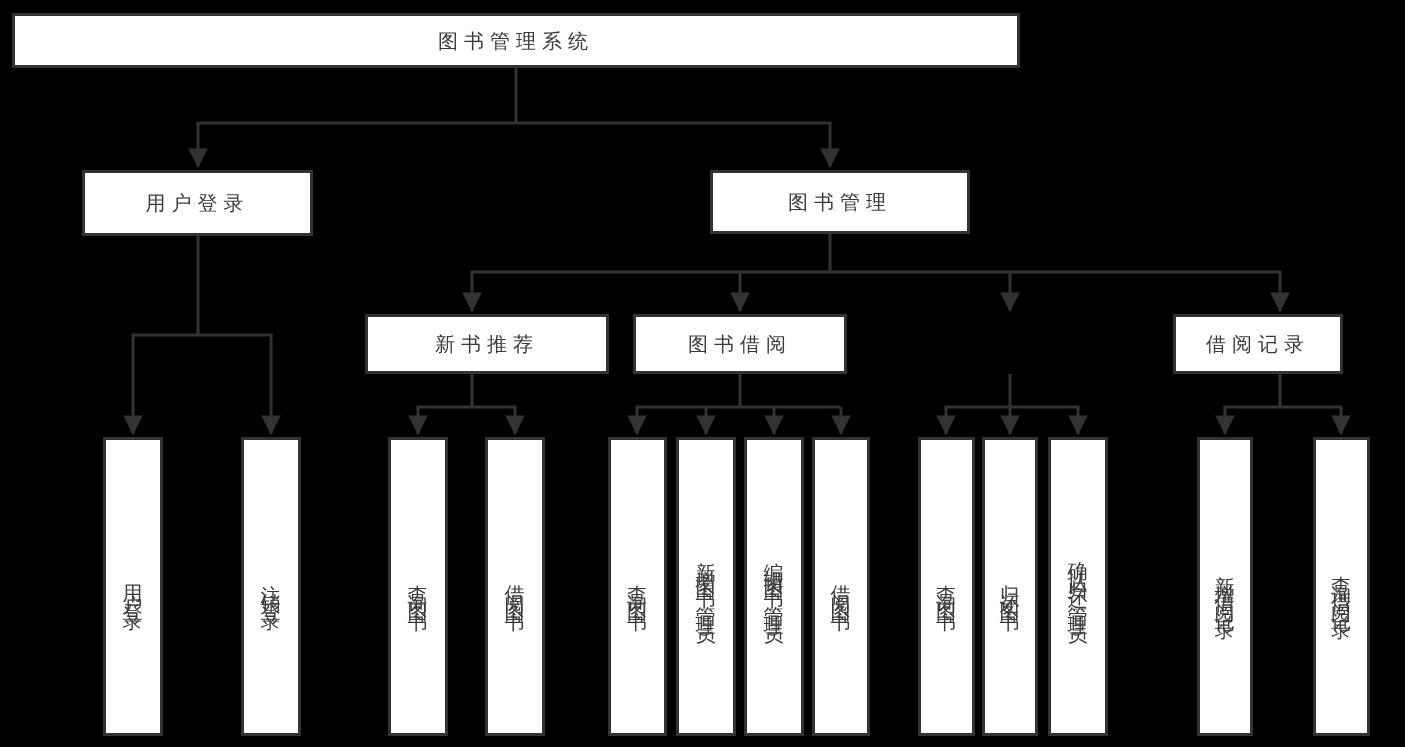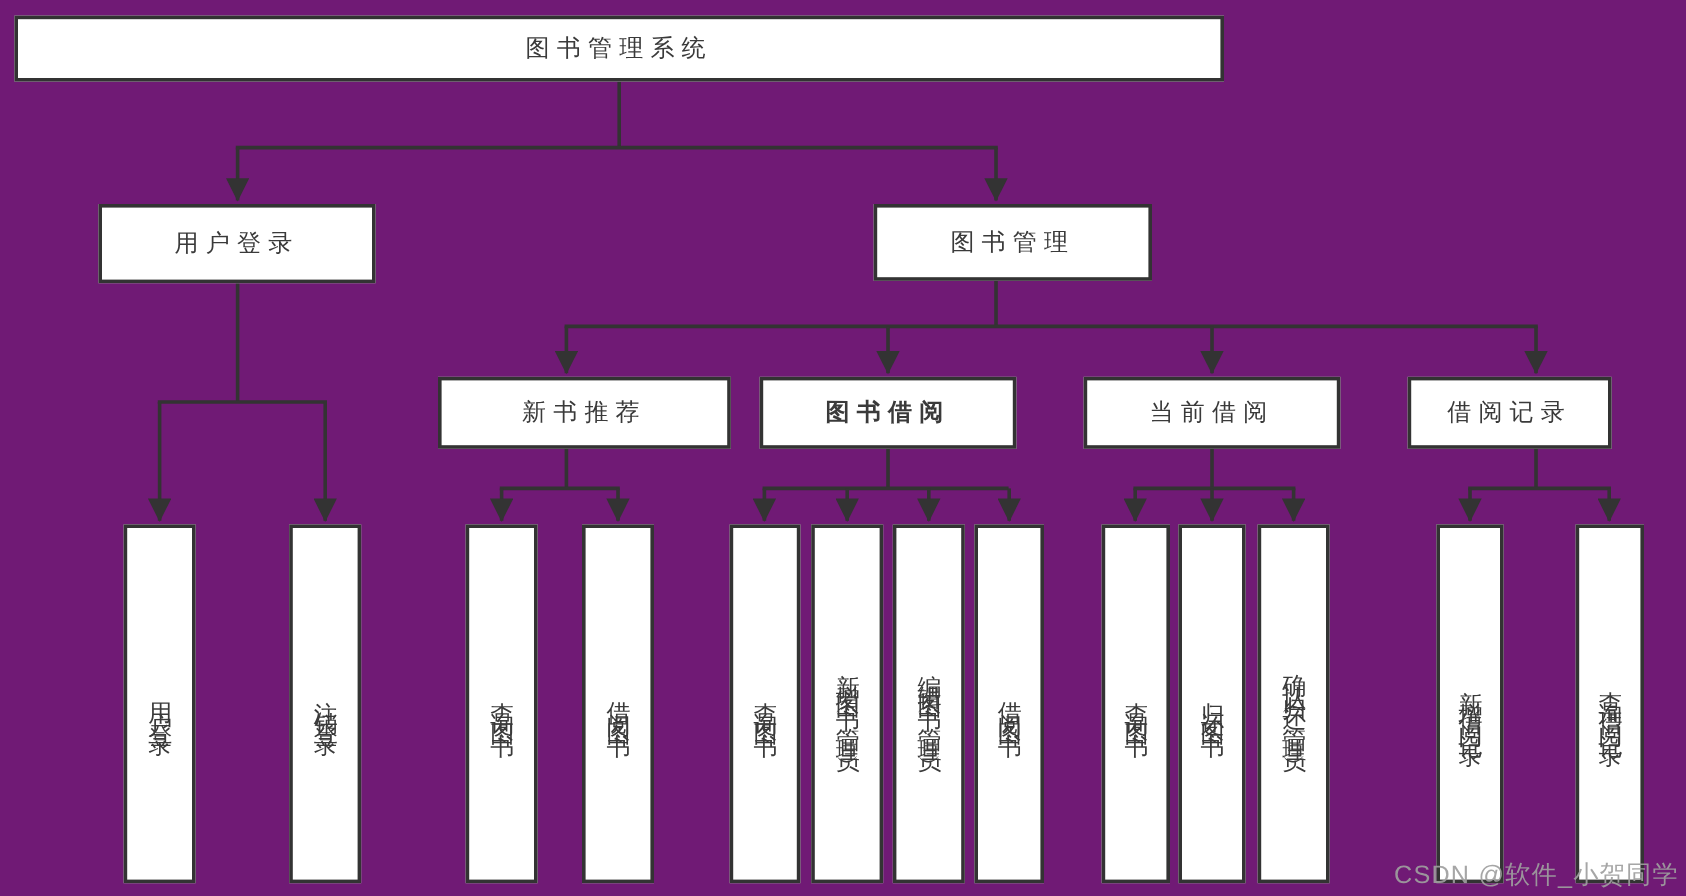--- a/index.html
+++ b/index.html
@@ -5,21 +5,21 @@
   html, body {
     margin: 0;
     padding: 0;
     background: #ffffff;
     font-family: "Liberation Sans", "DejaVu Sans", sans-serif;
   }
   #stage {
     position: relative;
     width: 1405px;
     height: 747px;
-    background: #701a75;
+    background: #000000;
     overflow: hidden;
   }
   #wires {
     position: absolute;
     left: 0;
     top: 0;
     z-index: 1;
   }
   .box {
     position: absolute;
@@ -109,40 +109,38 @@
       <line x1="1078" y1="407" x2="1078" y2="434" marker-end="url(#ah)"></line>
 
       <line x1="1225" y1="407" x2="1225" y2="434" marker-end="url(#ah)"></line>
       <line x1="1341" y1="407" x2="1341" y2="434" marker-end="url(#ah)"></line>
     </g>
   </svg>
 
   <div class="box" style="left:12px; top:13px; width:1008px; height:55px;">图书管理系统</div>
 
   <div class="box" style="left:82px; top:170px; width:231px; height:66px;">用户登录</div>
-  <div class="box" style="left:728px; top:170px; width:232px; height:64px;">图书管理</div>
+  <div class="box" style="left:710px; top:170px; width:260px; height:64px;">图书管理</div>
 
   <div class="box" style="left:365px; top:314px; width:244px; height:60px;">新书推荐</div>
-  <div class="box" style="left:633px; top:314px; width:214px; height:60px;font-weight:bold;">图书借阅</div>
-  <div class="box" style="left:903px; top:314px; width:214px; height:60px;">当前借阅</div>
+  <div class="box" style="left:633px; top:314px; width:214px; height:60px;">图书借阅</div>
   <div class="box" style="left:1173px; top:314px; width:170px; height:60px;">借阅记录</div>
 
   <div class="box vbox" style="left:103px; top:437px; width:60px; height:299px;">用户登录</div>
   <div class="box vbox" style="left:241px; top:437px; width:60px; height:299px;">注销登录</div>
 
   <div class="box vbox" style="left:388px; top:437px; width:60px; height:299px;">查询图书</div>
   <div class="box vbox" style="left:485px; top:437px; width:60px; height:299px;">借阅图书</div>
 
   <div class="box vbox" style="left:608px; top:437px; width:59px; height:299px;">查询图书</div>
   <div class="box vbox" style="left:676px; top:437px; width:60px; height:299px;">新增图书（管理员）</div>
   <div class="box vbox" style="left:744px; top:437px; width:60px; height:299px;">编辑图书（管理员）</div>
   <div class="box vbox" style="left:812px; top:437px; width:58px; height:299px;">借阅图书</div>
 
   <div class="box vbox" style="left:918px; top:437px; width:57px; height:299px;">查询图书</div>
   <div class="box vbox" style="left:982px; top:437px; width:56px; height:299px;">归还图书</div>
   <div class="box vbox" style="left:1048px; top:437px; width:60px; height:299px;">确认归还（管理员）</div>
 
   <div class="box vbox" style="left:1197px; top:437px; width:56px; height:299px;">新增借阅记录</div>
   <div class="box vbox" style="left:1313px; top:437px; width:57px; height:299px;">查询借阅记录</div>
 
-  <div class="watermark">CSDN @软件_小贺同学</div>
 
 </div>
 
 </body></html>

